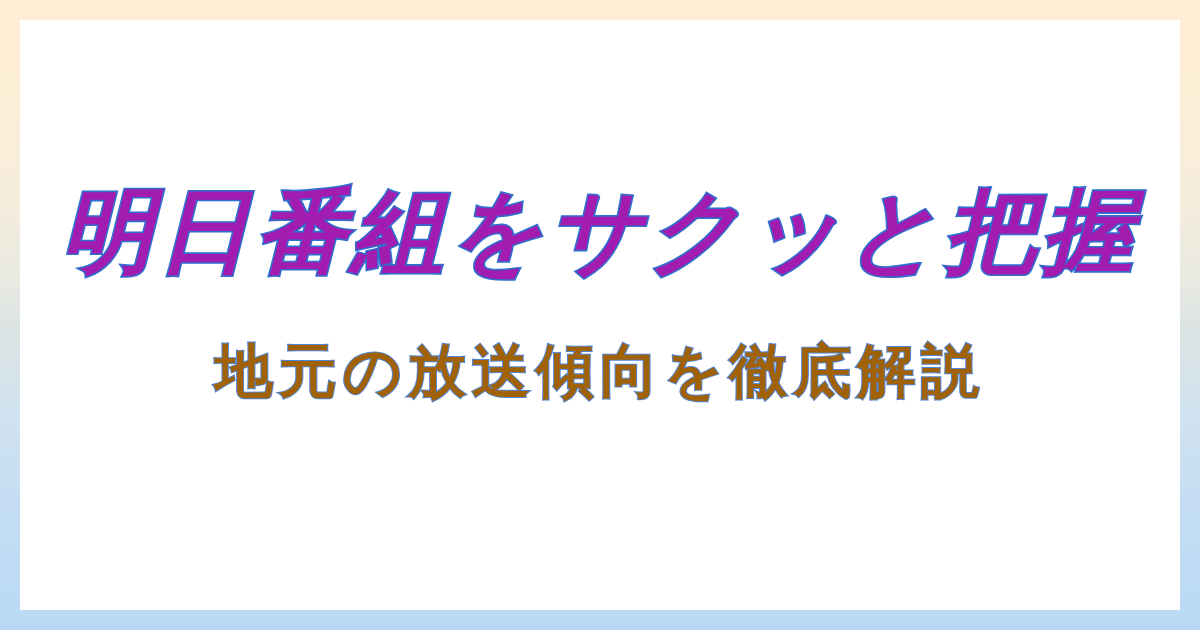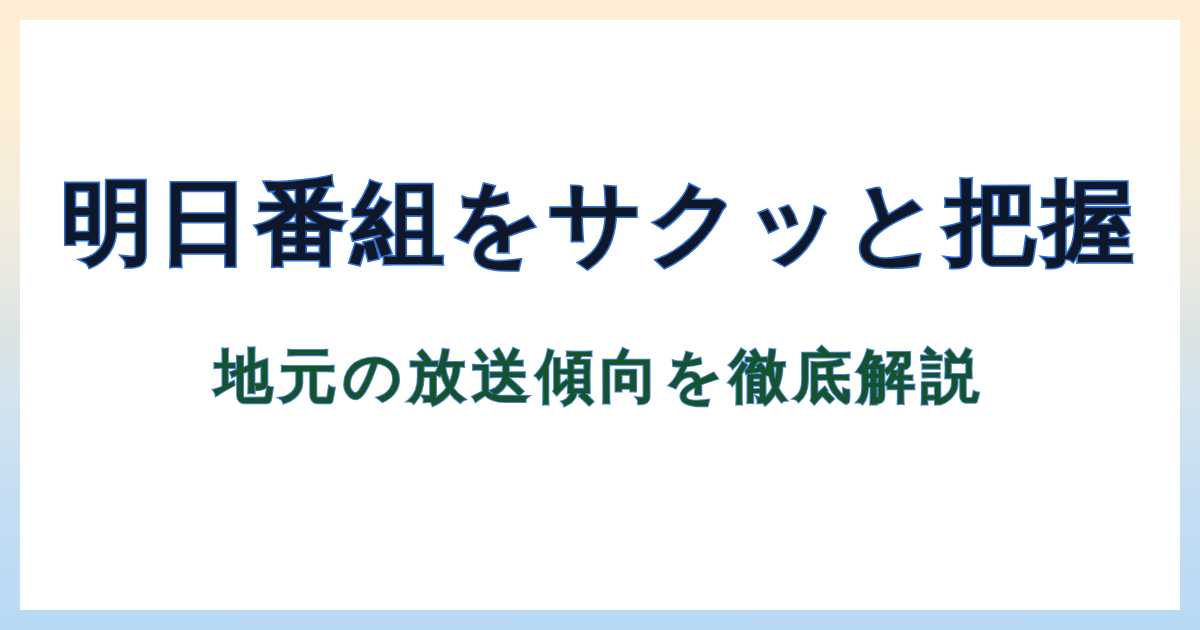--- a/index.html
+++ b/index.html
@@ -63,46 +63,47 @@
     position: relative;
     margin: 0;
     padding: 0;
     font-family: "DejaVu Sans", "Liberation Sans", sans-serif;
     font-weight: 700;
     font-size: 92px;
     line-height: 1.12;
     letter-spacing: 5px;
     white-space: nowrap;
     text-align: center;
-    color: #0f172a;
+    color: #a21caf;
     -webkit-text-stroke: 3.2px #2f6fd0;
     paint-order: stroke fill;
     text-rendering: geometricPrecision;
+    font-style: italic;
   }
 
   
   .gap {
     height: 58px;
     width: 1px;
     flex: 0 0 auto;
   }
 
   
   .subheadline {
     position: relative;
-    margin: 12px;
+    margin: 3px;
     padding: 0;
-    font-family: Liberation Sans, sans-serif;
+    font-family: Liberation Mono, monospace;
     font-weight: 700;
     font-size: 58px;
     line-height: 1.15;
     letter-spacing: 6px;
     white-space: nowrap;
     text-align: center;
-    color: #14532d;
+    color: #a16207;
     -webkit-text-stroke: 2px #4f86d8;
     paint-order: stroke fill;
     text-rendering: geometricPrecision;
   }
 
   
   .text-block { padding-bottom: 36px; }
 </style>
 </head>
 <body>

